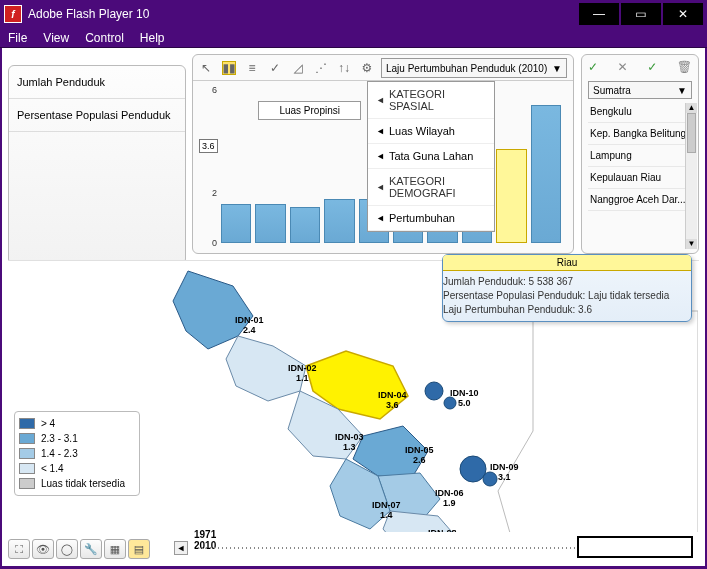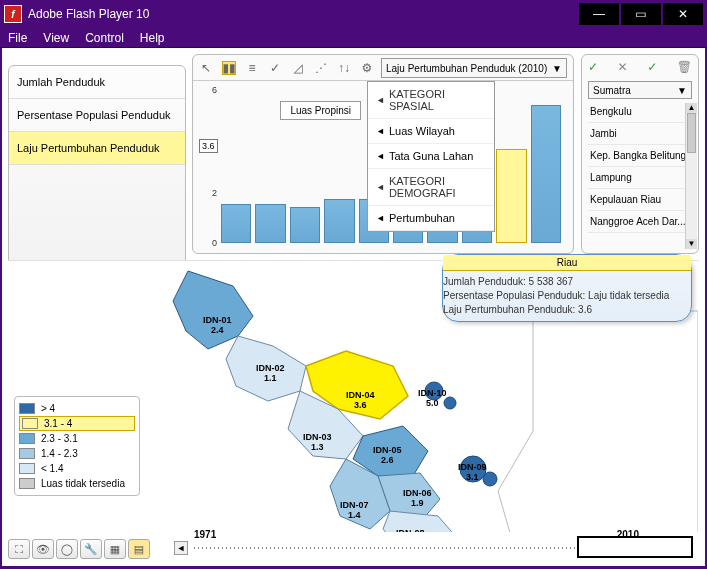--- a/index.html
+++ b/index.html
@@ -23,47 +23,47 @@
 .bars { position: absolute; left: 22px; right: 6px; bottom: 4px; top: 6px; display: flex; align-items: flex-end; gap: 4px; }
 .bar { flex: 1; background: linear-gradient(#7ab8e0,#6aa9d4); border: 1px solid #4a89b4; }
 .bar.hl { background: #fff799; border-color: #c9a800; }
 .yaxis { position: absolute; left: 0; top: 6px; bottom: 4px; width: 20px; font-size: 9px; color: #333; }
 .ytick { position: absolute; right: 2px; transform: translateY(50%); }
 .valbox { position: absolute; left: 0; border: 1px solid #777; background: #fff; font-size: 9px; padding: 1px 2px; }
 .dropdown-menu { position: absolute; right: 78px; top: 26px; width: 128px; background: #fff; border: 1px solid #999; font-size: 11px; z-index: 5; }
 .dd-item { padding: 6px 8px; border-bottom: 1px solid #eee; display: flex; align-items: center; gap: 4px; }
 .dd-item.hdr { font-weight: normal; color: #333; }
 .dd-item .arrow { font-size: 9px; }
-.luas-label { position: absolute; right: 212px; top: 46px; background: #fff; border: 1px solid #999; font-size: 10px; padding: 3px 9px; z-index: 4; }
+.luas-label { position: absolute; right: 212px; top: 46px; background: #fff; border: 1px solid #999; font-size: 10px; padding: 3px 20px; z-index: 4; }
 .rightpanel { position: absolute; right: 6px; top: 6px; width: 118px; height: 200px; border: 1px solid #bbb; border-radius: 6px; background: #fafafa; }
 .rp-top { height: 24px; display: flex; align-items: center; justify-content: space-between; padding: 0 6px; color: #4a8; font-size: 12px; }
 .rp-top .del { color: #888; }
 .rp-dd { margin: 2px 6px; height: 18px; border: 1px solid #999; background: #f7f7f7; font-size: 10px; display: flex; align-items: center; padding: 0 4px; justify-content: space-between; }
 .rp-list { margin: 2px 6px 0 6px; font-size: 10px; overflow: hidden; }
 .rp-item { padding: 5px 2px; border-bottom: 1px solid #e8e8e8; white-space: nowrap; overflow: hidden; text-overflow: ellipsis; }
 .rp-scroll { position: absolute; right: 1px; top: 48px; bottom: 4px; width: 12px; background: #eee; border-left: 1px solid #ccc; }
 .rp-scroll .thumb { position: absolute; left: 1px; right: 1px; top: 10px; height: 40px; background: #ccc; border: 1px solid #aaa; }
 .rp-scroll .arr { position: absolute; left: 0; right: 0; height: 10px; background: #ddd; font-size: 8px; text-align: center; line-height: 10px; }
-.tooltip { position: absolute; left: 440px; top: 206px; width: 250px; border: 1px solid #5a8fc0; border-radius: 16px; background: linear-gradient(#f0f6fc,#e4eef8); font-size: 10px; z-index: 10; box-shadow: 2px 2px 4px rgba(0,0,0,.2); }
+.tooltip { position: absolute; left: 440px; top: 206px; width: 250px; border: 1px solid #5a8fc0; border-radius: 6px; background: linear-gradient(#f0f6fc,#e4eef8); font-size: 10px; z-index: 10; box-shadow: 2px 2px 4px rgba(0,0,0,.2); }
 .tooltip .tt-title { background: #fff799; text-align: center; padding: 2px; font-size: 10px; border-bottom: 1px solid #c9a800; border-radius: 4px 4px 0 0; }
 .tooltip .tt-body { padding: 4px 0; line-height: 1.4; color: #333; }
 .maparea { position: absolute; left: 6px; top: 212px; right: 6px; bottom: 34px; background: #fff; border-top: 1px solid #e0e0e0; overflow: hidden; }
 .legend { position: absolute; left: 6px; bottom: 36px; width: 126px; border: 1px solid #bbb; border-radius: 4px; background: #fff; padding: 4px; font-size: 10px; }
 .leg-row { display: flex; align-items: center; gap: 6px; padding: 2px 0; }
 .leg-sw { width: 16px; height: 11px; border: 1px solid #888; }
 .leg-row.sel { background: #fff799; padding: 1px 2px; border: 1px solid #c9a800; }
 .bottombar { position: absolute; left: 6px; right: 6px; bottom: 4px; height: 26px; display: flex; align-items: center; }
 .bb-icons { display: flex; gap: 2px; margin-right: 8px; }
 .bb-icon { width: 22px; height: 20px; border: 1px solid #aaa; background: linear-gradient(#fdfdfd,#e8e8e8); border-radius: 3px; font-size: 11px; display: flex; align-items: center; justify-content: center; color: #555; }
 .timeline { flex: 1; position: relative; height: 24px; }
-.tl-years { position: absolute; left: 36px; right: 60px; top: -8px; display: flex; justify-content: space-between; font-size: 10px; font-weight: bold; }
+.tl-years { position: absolute; left: 36px; right: 60px; top: -8px; display: flex; justify-content: space-between; font-size: 10px; font-weight: bold; flex-direction: column; }
 .tl-track { position: absolute; left: 36px; right: 60px; top: 10px; height: 2px; background: repeating-linear-gradient(90deg,#888 0,#888 1px,transparent 1px,transparent 4px); }
 .tl-btn { position: absolute; top: 4px; width: 14px; height: 14px; border: 1px solid #999; background: #f0f0f0; font-size: 9px; text-align: center; line-height: 12px; }
 .mini-win { position: absolute; right: 6px; bottom: 4px; width: 116px; height: 22px; border: 2px solid #000; background: #fff; }
-.region-label { position: absolute; font-size: 9px; font-weight: bold; text-align: center; line-height: 1.1; z-index: 3; }
+.region-label { position: absolute; font-size: 9px; font-weight: bold; text-align: center; line-height: 1.1; z-index: 3; margin-left: 32px; }
 .mapsvg { position: absolute; left: 130px; top: -10px; width: 560px; height: 310px; }
 </style>
 </head>
 <body>
 
 <div class="titlebar">
   <div class="logo">f</div>
   <div class="title">Adobe Flash Player 10</div>
   <div class="wbtn">—</div>
   <div class="wbtn">▭</div>
@@ -74,21 +74,20 @@
   <span>View</span>
   <span>Control</span>
   <span>Help</span>
 </div>
 
 <div class="app">
 
   <div class="sidebar">
     <div class="side-item">Jumlah Penduduk</div>
     <div class="side-item">Persentase Populasi Penduduk</div>
-    <div class="side-item sel">Laju Pertumbuhan Penduduk</div>
   </div>
 
   <div class="chartpanel">
     <div class="toolbar">
       <span class="tbicon">↖</span>
       <span class="tbicon sel">▮▮</span>
       <span class="tbicon">≡</span>
       <span class="tbicon">✓</span>
       <span class="tbicon">◿</span>
       <span class="tbicon">⋰</span>
@@ -151,21 +150,20 @@
       <span style="color:#888">✕</span>
       <span style="color:#3a9a3a">✓</span>
       <span class="del">🗑</span>
     </div>
     <div class="rp-dd">
       <span>Sumatra</span>
       <span>▼</span>
     </div>
     <div class="rp-list">
       <div class="rp-item">Bengkulu</div>
-      <div class="rp-item">Jambi</div>
       <div class="rp-item">Kep. Bangka Belitung</div>
       <div class="rp-item">Lampung</div>
       <div class="rp-item">Kepulauan Riau</div>
       <div class="rp-item">Nanggroe Aceh Dar...</div>
     </div>
     <div class="rp-scroll">
       <div class="arr" style="top:0">▲</div>
       <div class="thumb"></div>
       <div class="arr" style="bottom:0">▼</div>
     </div>
@@ -215,24 +213,20 @@
     <div class="region-label" style="left:388px;top:268px;white-space:pre">IDN-08
 1.2</div>
     <div class="region-label" style="left:450px;top:202px;white-space:pre">IDN-09
 3.1</div>
 
     <div class="legend">
       <div class="leg-row">
           <div class="leg-sw" style="background:#2f6aa8"></div>
           <span>&gt; 4</span>
         </div>
-      <div class="leg-row sel">
-          <div class="leg-sw" style="background:#fff799"></div>
-          <span>3.1 - 4</span>
-        </div>
       <div class="leg-row">
           <div class="leg-sw" style="background:#6aa9d4"></div>
           <span>2.3 - 3.1</span>
         </div>
       <div class="leg-row">
           <div class="leg-sw" style="background:#a4cbe6"></div>
           <span>1.4 - 2.3</span>
         </div>
       <div class="leg-row">
           <div class="leg-sw" style="background:#d7e7f3"></div>

